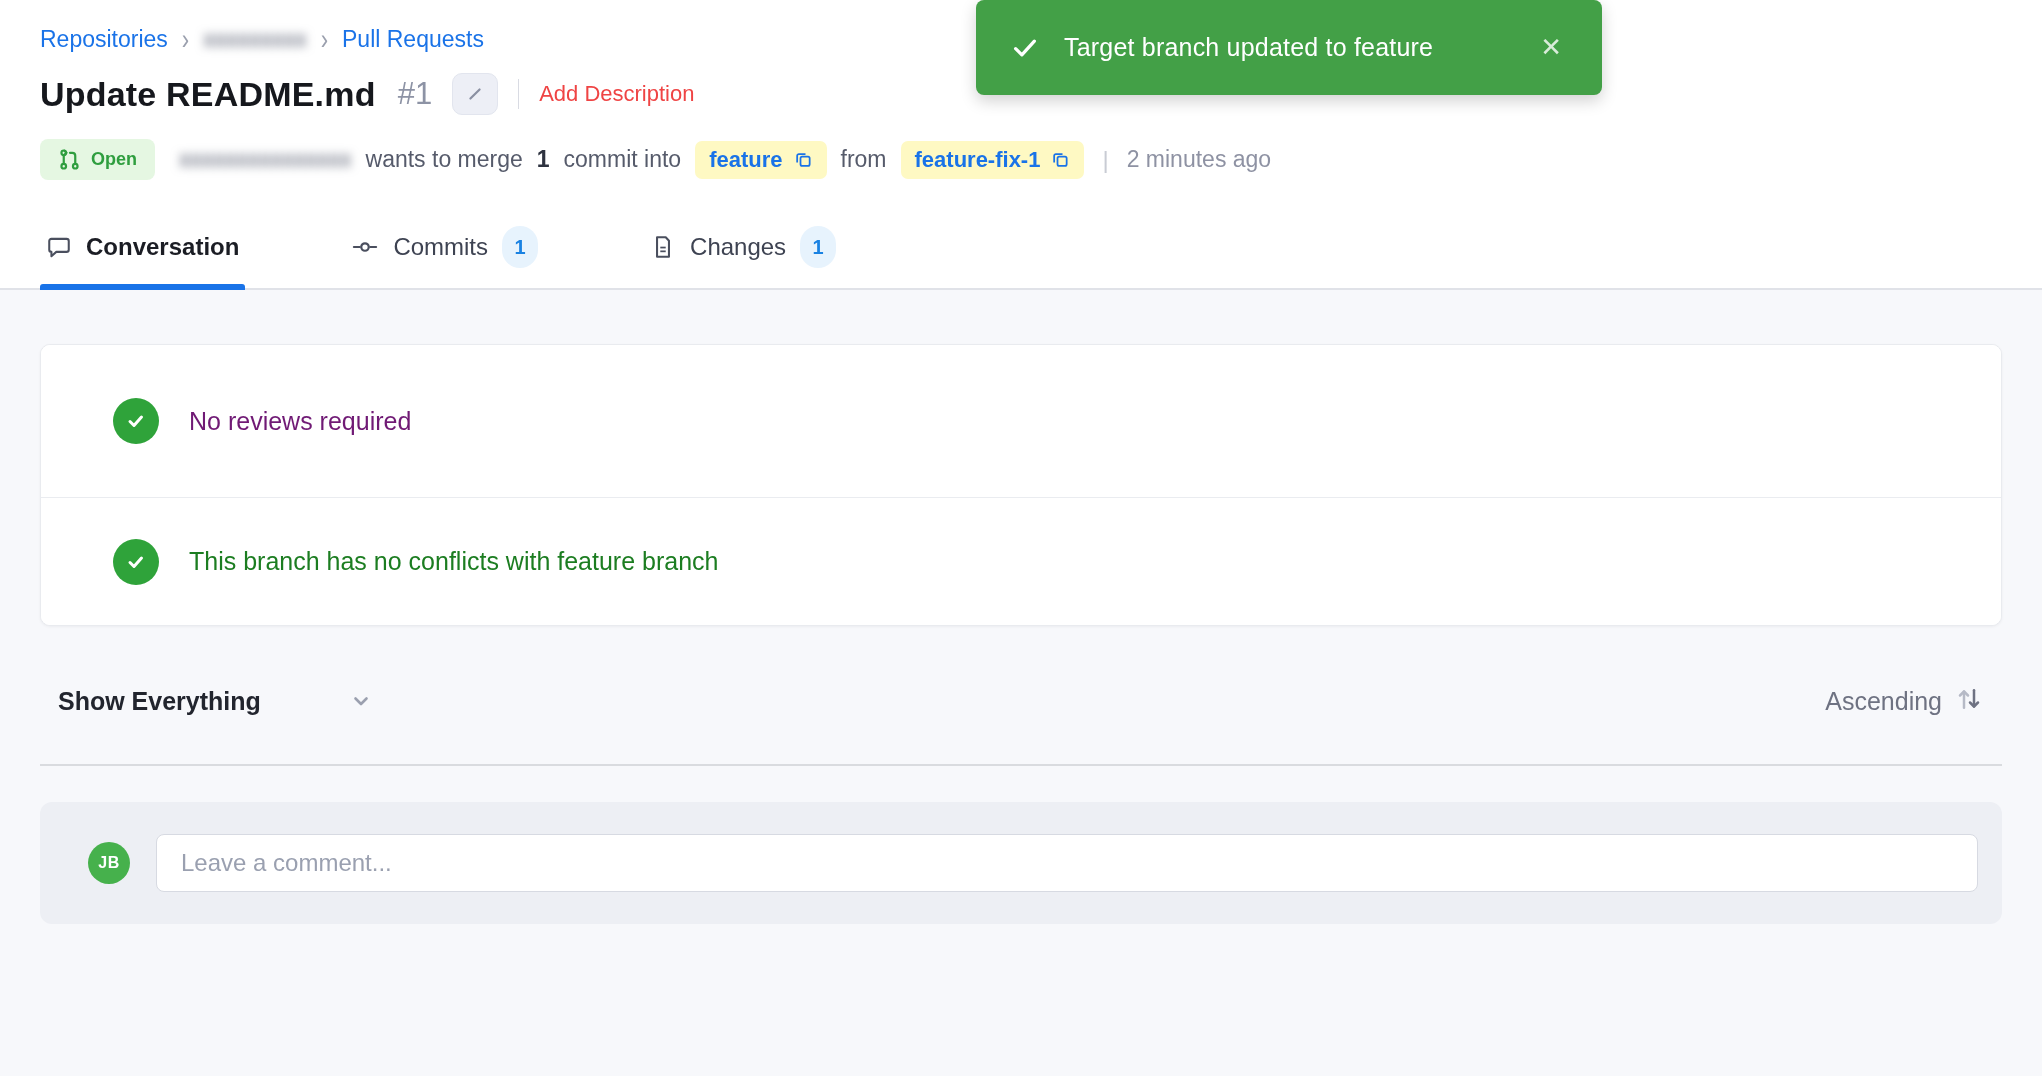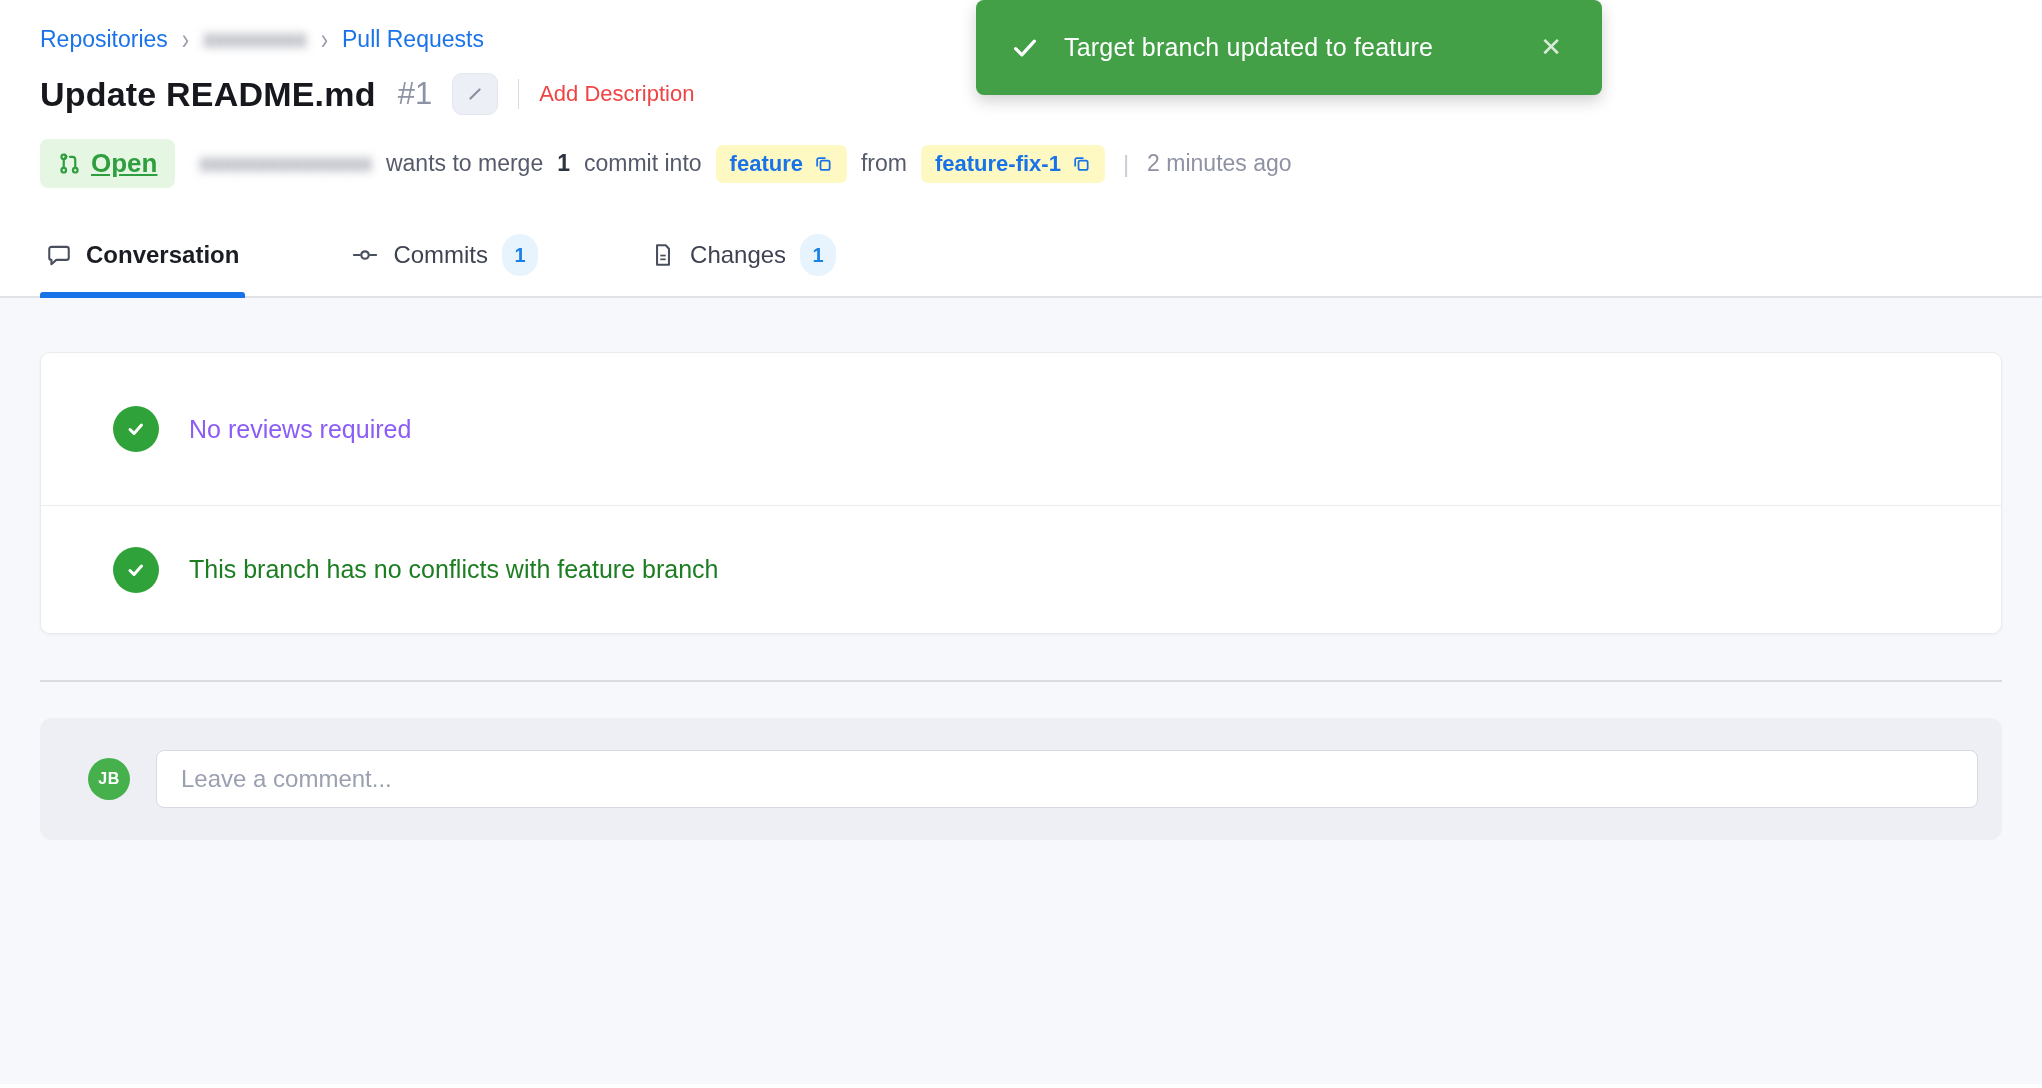--- a/index.html
+++ b/index.html
@@ -34,21 +34,21 @@
   .edit-btn {
     width:46px; height:42px; background:#edeff6; border:1px solid #e2e5ee; border-radius:10px;
     display:flex; align-items:center; justify-content:center; cursor:pointer; color:#8a90a2;
   }
   .vdiv { width:1px; height:30px; background:#d9dbe3; }
   .add-desc { color:#ef4444; font-size:22px; cursor:pointer; }
 
   .meta-row { display:flex; align-items:center; margin-top:24px; gap:14px; font-size:23px; color:#565b6b; }
   .open-badge {
     display:flex; align-items:center; gap:10px; background:#e5f7e2; color:#2f9e3f;
-    border-radius:8px; padding:9px 18px; font-size:26px; font-weight:700;text-decoration:underline;
+    border-radius:8px; padding:9px 18px; font-size:18px; font-weight:700;
   }
   .meta-author { margin-left:10px; font-size:23px; }
   .meta-row b { color:#2e3340; }
   .branch-chip {
     display:inline-flex; align-items:center; gap:10px; background:#fef9c3; color:#1973e8;
     font-weight:700; font-size:22px; padding:6px 14px; border-radius:7px; cursor:pointer;
   }
   .meta-sep { color:#c9ccd4; font-size:24px; margin:0 4px; }
   .meta-time { color:#8e92a3; }
 
@@ -92,21 +92,21 @@
 
   .check-row { display:flex; align-items:center; gap:30px; padding:0 36px 0 72px; background:#fff; }
   .check-row + .check-row { border-top:1px solid #eaecf0; }
   .check-row .texts { display:flex; flex-direction:column; gap:10px; }
   .row-1 { height:152px; }
   .row-2 { height:128px; }
   .check-circle {
     width:46px; height:46px; border-radius:50%; background:#2fa33a; flex:none;
     display:flex; align-items:center; justify-content:center;
   }
-  .check-title { font-size:25px; color:#8b5cf6;text-align:center; }
+  .check-title { font-size:25px; color:#701a75;text-align:center; }
   .check-sub { font-size:22px; color:#5a5f71; }
   .check-green { font-size:25px; color:#1c7d21; }
 
   .controls-row { display:flex; align-items:center; justify-content:space-between; margin-top:58px; padding:0 18px 0 18px; }
   .filter { display:flex; align-items:center; gap:88px; cursor:pointer; }
   .filter .f-label { font-size:25px; font-weight:700; color:#22252e; }
   .filter .chev { color:#9ba0af; display:flex; }
   .sort { display:flex; align-items:center; gap:12px; cursor:pointer; }
   .sort .s-label { font-size:25px; color:#6e7282; }
 
@@ -250,20 +250,45 @@
     <div class="check-row row-2">
       <span class="check-circle">
         <svg width="24" height="24" viewBox="0 0 24 24" fill="none" stroke="#ffffff" stroke-width="3" stroke-linecap="round" stroke-linejoin="round">
             <path d="M6 12.5l4 4 7.5-8.5"></path>
           </svg>
       </span>
       <span class="check-green">This branch has no conflicts with feature branch</span>
     </div>
   </div>
 
+  <div class="controls-row">
+    <div class="filter">
+      <span class="f-label">Show Everything</span>
+      <span class="chev">
+        <svg width="24" height="24" viewBox="0 0 24 24" fill="none" stroke="currentColor" stroke-width="2.6" stroke-linecap="round" stroke-linejoin="round">
+            <path d="M6.5 9.5L12 15l5.5-5.5"></path>
+          </svg>
+      </span>
+    </div>
+    <div class="sort">
+      <span class="s-label">Ascending</span>
+      <span>
+        <svg width="30" height="30" viewBox="0 0 24 24" fill="none" stroke-linecap="round" stroke-linejoin="round">
+          <g stroke="#b6bac6" stroke-width="2">
+              <path d="M8 19V6"></path>
+              <path d="M4.8 9.2L8 6l3.2 3.2"></path>
+            </g>
+          <g stroke="#6e7282" stroke-width="2">
+              <path d="M16 5v13"></path>
+              <path d="M12.8 14.8L16 18l3.2-3.2"></path>
+            </g>
+        </svg>
+      </span>
+    </div>
+  </div>
 
   <hr class="list-divider">
 
   <div class="comment-card">
     <span class="avatar">JB</span>
     <input class="comment-input" type="text" placeholder="Leave a comment..." style="">
   </div>
 
 </div>
 

